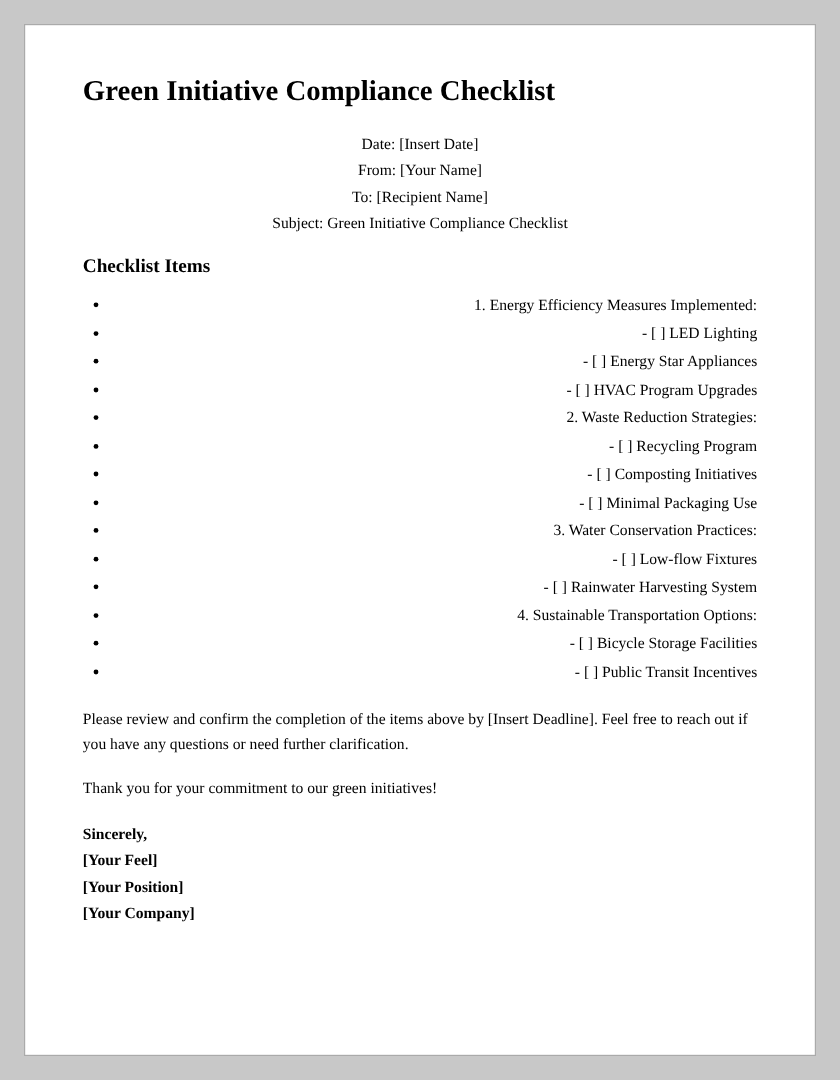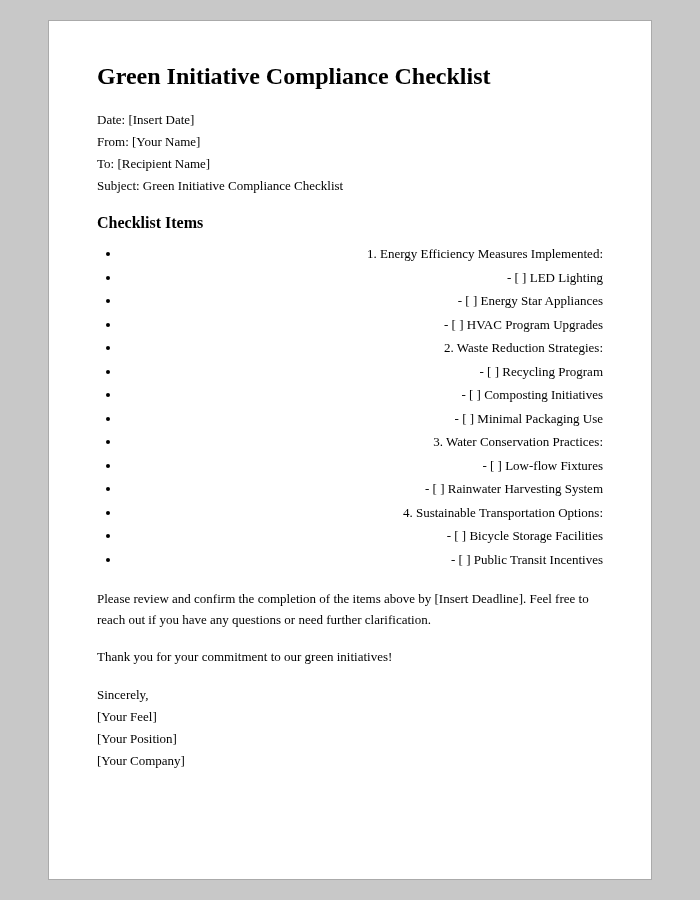--- a/index.html
+++ b/index.html
@@ -11,41 +11,42 @@
     body {
       background: #c8c8c8;
       display: flex;
       justify-content: center;
       align-items: center;
       min-height: 100vh;
       font-family: 'Times New Roman', Times, serif;
     }
 
     .page-wrapper {
-      width: 604px;
+      width: 660px;
       min-height: 860px;
       background: #ffffff;
       border: 1px solid #aaaaaa;
       padding: 40px 48px 40px 48px;
     }
 
     .doc-title {
       font-size: 24px;
       font-weight: bold;
       margin-bottom: 20px;
       line-height: 1.3;
     }
 
     .meta-section {
       margin-bottom: 18px;
     }
 
     .meta-line {
       font-size: 13px;
       margin-bottom: 6px;
+      text-align: center;
     }
 
     .section-heading {
       font-size: 16px;
       font-weight: bold;
       margin-top: 20px;
       margin-bottom: 12px;
     }
 
     .checklist-list {
@@ -64,20 +65,21 @@
     .body-text {
       font-size: 13px;
       line-height: 1.6;
       margin-bottom: 16px;
     }
 
     .signature-block {
       font-size: 13px;
       line-height: 1.7;
       margin-top: 8px;
+      font-weight: bold;
     }
   </style>
 </head>
 <body>
 
 <div class="page-wrapper">
 
   <h1 class="doc-title">Green Initiative Compliance Checklist</h1>
 
   <div class="meta-section">

